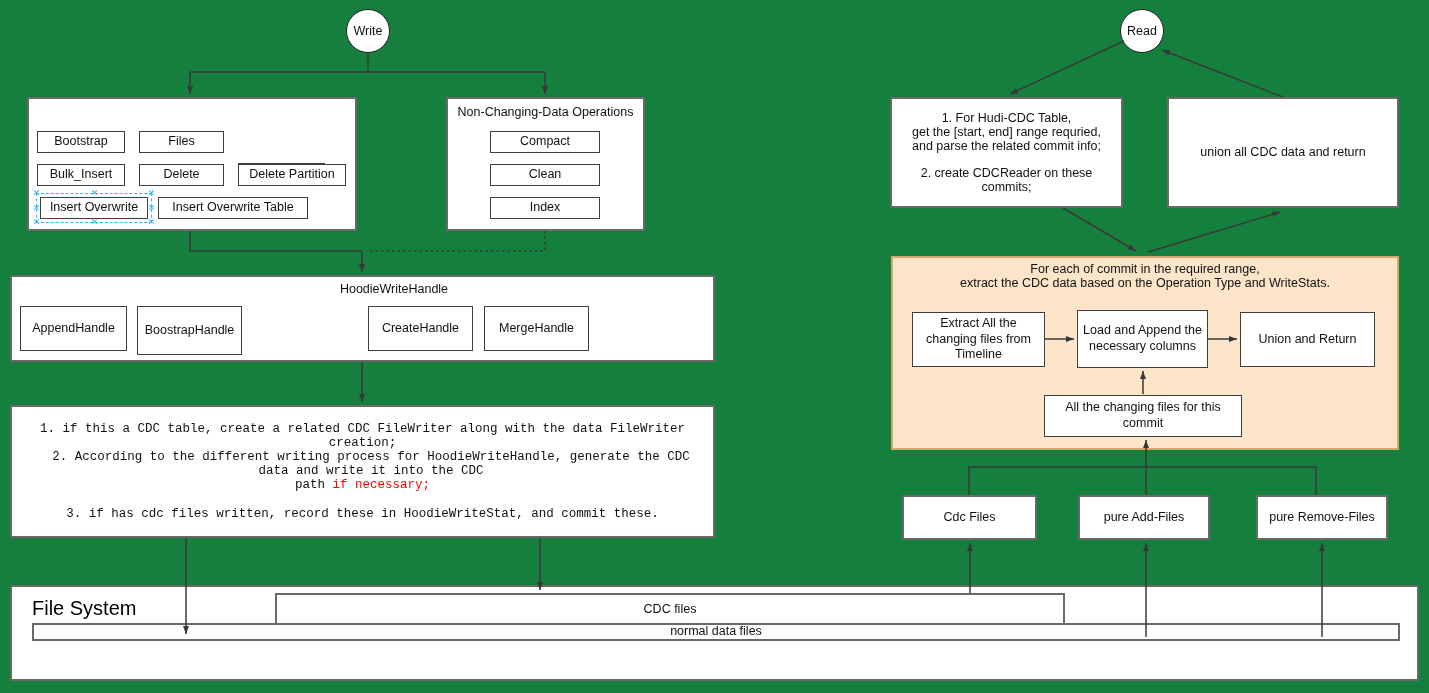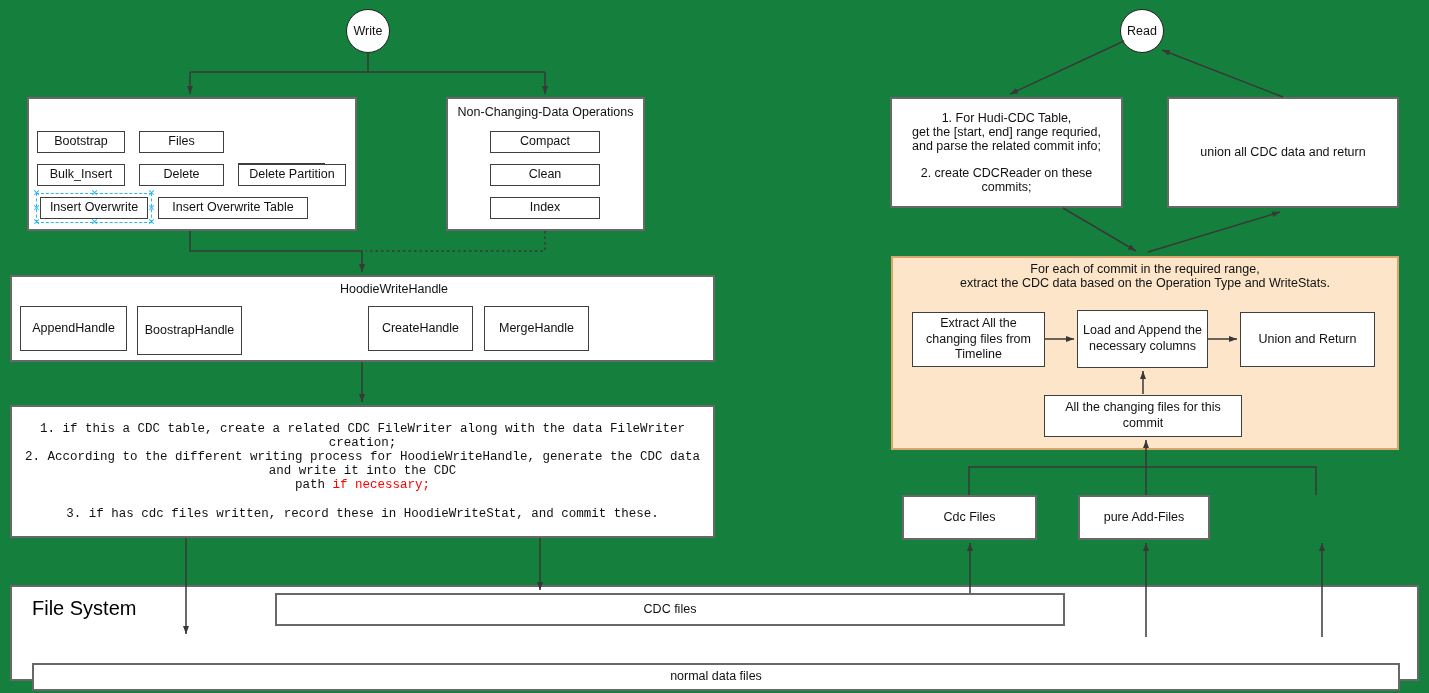--- a/index.html
+++ b/index.html
@@ -65,29 +65,29 @@
 
   <div class="box b2 container" style="left:10px;top:275px;width:705px;height:87px;"></div>
   <div class="title" style="left:10px;top:282px;width:768px;">HoodieWriteHandle</div>
   <div class="box b1" style="left:20px;top:306px;width:107px;height:45px;">AppendHandle</div>
   <div class="box b1" style="left:137px;top:306px;width:105px;height:49px;">BoostrapHandle</div>
   <div class="box b1" style="left:368px;top:306px;width:105px;height:45px;">CreateHandle</div>
   <div class="box b1" style="left:484px;top:306px;width:105px;height:45px;">MergeHandle</div>
 
   <div class="steps b2" style="left:10px;top:405px;width:705px;height:133px;font-family:Liberation Mono, monospace;">
     <div class="ln">1. if this a CDC table, create a related CDC FileWriter along with the data FileWriter creation;</div>
-    <div class="ln" style="">2. According to the different writing process for HoodieWriteHandle, generate the CDC data and write it into the CDC</div>
+    <div class="ln" style="padding-left:27px;">2. According to the different writing process for HoodieWriteHandle, generate the CDC data and write it into the CDC</div>
     <div class="ln"><span>path </span><span class="red">if necessary;</span></div>
     <div class="ln" style="margin-top:15px;">3. if has cdc files written, record these in HoodieWriteStat, and commit these.</div>
   </div>
 
   <div class="box b2 container" style="left:10px;top:585px;width:1409px;height:96px;"></div>
   <div class="fslabel" style="left:32px;top:597px;">File System</div>
   <div class="box b2" style="left:275px;top:593px;width:790px;height:33px;">CDC files</div>
-  <div class="box b2" style="left:32px;top:663px;width:1368px;height:28px;">normal data files</div>
+  <div class="box b2" style="left:32px;top:623px;width:1368px;height:18px;">normal data files</div>
 
   <div class="circle" style="left:1120px;top:9px;">
     <span>Read</span>
   </div>
 
   <div class="steps b2" style="left:890px;top:97px;width:233px;height:111px;">
     <div class="ln prelines">1. For Hudi-CDC Table,
 get the [start, end] range requried,
 and parse the related commit info;</div>
     <div class="ln prelines" style="margin-top:13px;">2. create CDCReader on these
@@ -99,20 +99,21 @@
   <div class="box orange" style="left:891px;top:256px;width:508px;height:194px;"></div>
   <div class="title prelines" style="left:891px;top:262px;width:508px;">For each of commit in the required range,
 extract the CDC data based on the Operation Type and WriteStats.</div>
   <div class="box b1" style="left:912px;top:312px;width:133px;height:55px;padding:0 6px;">Extract All the changing files from Timeline</div>
   <div class="box b1" style="left:1077px;top:310px;width:131px;height:58px;padding:0 4px;">Load and Append the necessary columns</div>
   <div class="box b1" style="left:1240px;top:312px;width:135px;height:55px;padding:8px 6px;">Union and Return</div>
   <div class="box b1" style="left:1044px;top:395px;width:198px;height:42px;padding:0 14px;">All the changing files for this commit</div>
 
   <div class="box b2" style="left:902px;top:495px;width:135px;height:45px;">Cdc Files</div>
   <div class="box b2" style="left:1078px;top:495px;width:132px;height:45px;">pure Add-Files</div>
+  <div class="box b2" style="left:1256px;top:495px;width:132px;height:45px;">pure Remove-Files</div>
 
   <svg class="overlay" width="1429" height="693" viewBox="0 0 1429 693">
     <defs>
       <marker id="ah" markerUnits="userSpaceOnUse" markerWidth="9" markerHeight="7" refX="8" refY="3" orient="auto">
         <path d="M0,0 L8,3 L0,6 Z" fill="#383838"></path>
       </marker>
     </defs>
     <g stroke="#383838" stroke-width="1.5" fill="none">
 
       <path d="M368,53 V72 M190,72 H545"></path>

